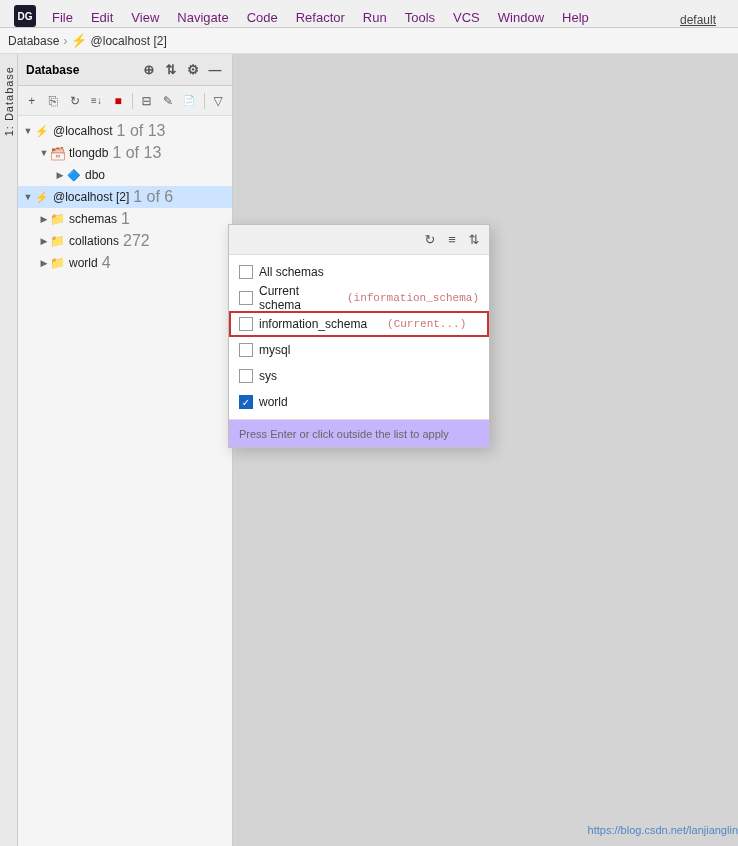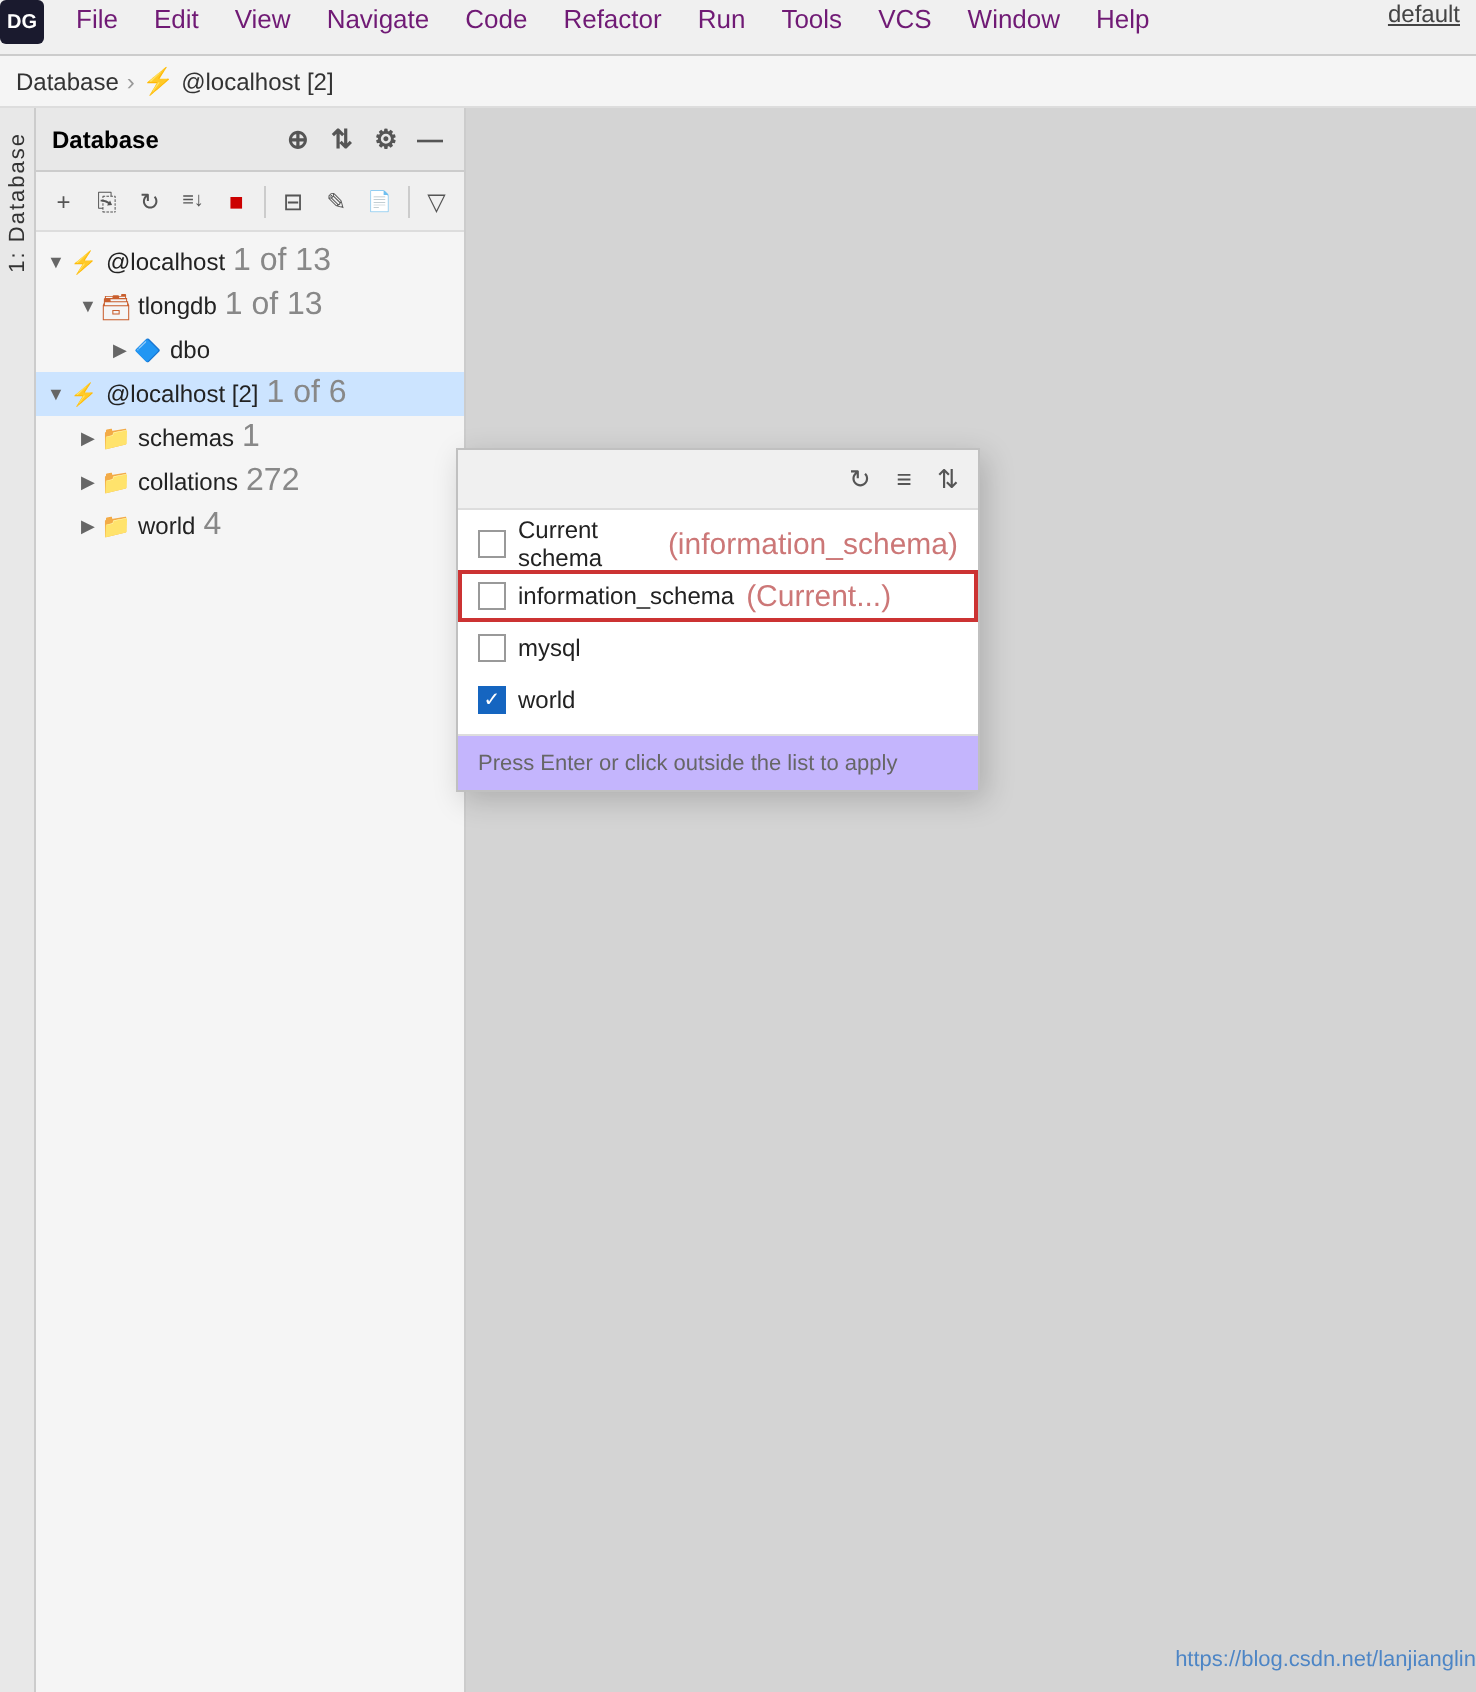--- a/index.html
+++ b/index.html
@@ -10,23 +10,23 @@
       width: 738px;
       height: 846px;
       overflow: hidden;
       position: relative;
     }
 
     
     .menu-bar {
       background: #f0f0f0;
       display: flex;
-      align-items: flex-start;
+      align-items: flex-end;
       height: 28px;
-      padding: 0 0;
+      padding: 0 14px;
       border-bottom: 1px solid #ccc;
       gap: 2px;
     }
     .menu-bar .app-icon {
       width: 22px;
       height: 22px;
       background: #1a1a2e;
       border-radius: 3px;
       display: flex; align-items: center; justify-content: center;
       margin-right: 6px;
@@ -212,21 +212,21 @@
       flex-shrink: 0;
     }
     .check-box.checked {
       background: #1565c0;
       border-color: #1565c0;
       color: #fff;
       font-size: 10px;
     }
 
     .schema-name { color: #222; }
-    .schema-hint { color: #c77; font-size: 15px; margin-left: 0; }
+    .schema-hint { color: #c77; font-size: 11px; margin-left: 14px; font-family: Liberation Mono, monospace; }
 
     
     .dropdown-status {
       height: 28px;
       background: #c4b5fd;
       border-top: 1px solid #ddd;
       display: flex;
       align-items: center;
       padding: 0 10px;
       font-size: 11px;
@@ -379,40 +379,48 @@
   <div class="schema-dropdown-wrapper">
 
     <div class="dropdown-toolbar">
       <span class="icon-btn">↻</span>
       <span class="icon-btn">≡</span>
       <span class="icon-btn">⇅</span>
     </div>
 
     <div class="dropdown-list">
 
+      <div class="dropdown-item">
+        <span class="check-box"></span>
+        <span class="schema-name">All schemas</span>
+      </div>
 
       <div class="dropdown-item">
         <span class="check-box"></span>
         <span class="schema-name">Current schema</span>
         <span class="schema-hint">(information_schema)</span>
       </div>
 
       <div class="dropdown-item" style="border: 2px solid #cc3333; padding: 0 8px;">
         <span class="check-box"></span>
         <span class="schema-name">information_schema</span>
         <span class="schema-hint">(Current...)</span>
       </div>
 
       <div class="dropdown-item">
         <span class="check-box"></span>
         <span class="schema-name">mysql</span>
       </div>
 
 
 
+      <div class="dropdown-item">
+        <span class="check-box"></span>
+        <span class="schema-name">sys</span>
+      </div>
 
       <div class="dropdown-item">
         <span class="check-box checked">✓</span>
         <span class="schema-name">world</span>
       </div>
 
     </div>
 
     <div class="dropdown-status">
       <span>Press Enter or click outside the list to apply</span>

